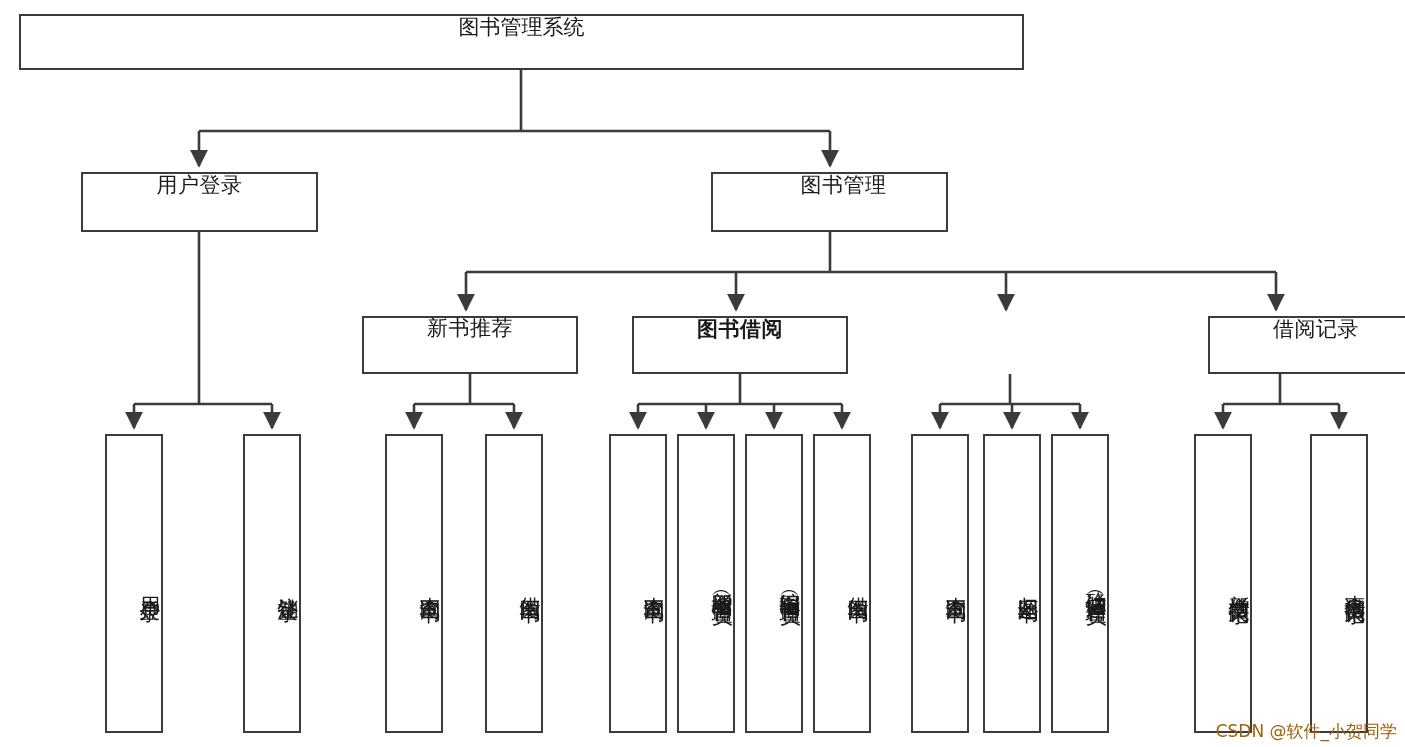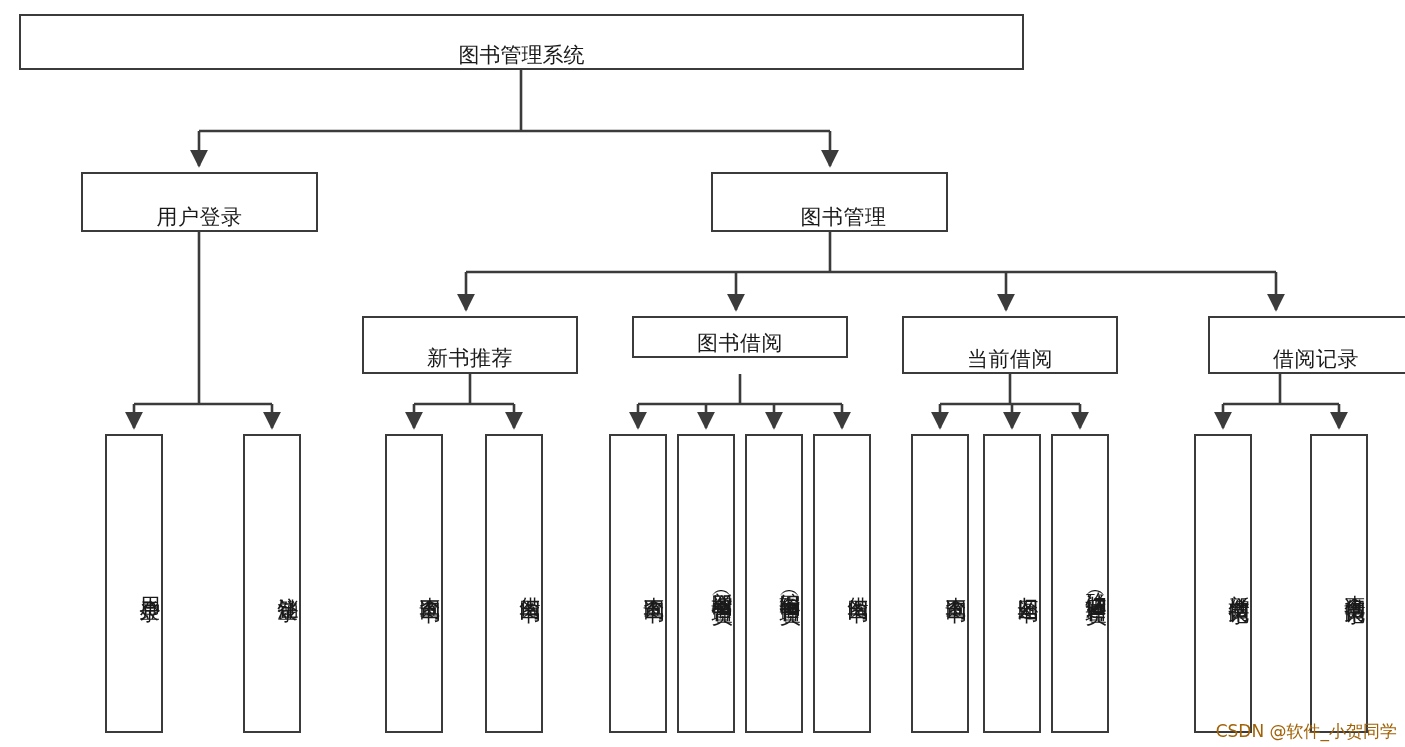--- a/index.html
+++ b/index.html
@@ -24,21 +24,21 @@
     left: 0; top: 0;
     width: 1405px;
     height: 747px;
   }
   .node {
     position: absolute;
     box-sizing: border-box;
     background: #ffffff;
     border: 2px solid #3b3b3b;
     display: flex;
-    align-items: flex-end;
+    align-items: flex-start;
     justify-content: center;
     color: #1a1a1a;
     line-height: 1.12;
     z-index: 2;
   }
   .node-h {
     font-size: 21px;
     letter-spacing: 0.5px;
   }
   .node-root {
@@ -131,25 +131,22 @@
   <div class="node node-h" style="left:81px; top:172px; width:237px; height:60px;">
     <span>用户登录</span>
   </div>
   <div class="node node-h" style="left:711px; top:172px; width:237px; height:60px;padding-left:28px;">
     <span>图书管理</span>
   </div>
 
   <div class="node node-h" style="left:362px; top:316px; width:216px; height:58px;font-family:Liberation Mono, monospace;">
     <span>新书推荐</span>
   </div>
-  <div class="node node-h" style="left:632px; top:316px; width:216px; height:42px;">
+  <div class="node node-h" style="left:632px; top:316px; width:216px; height:58px;font-weight:bold;">
     <span>图书借阅</span>
-  </div>
-  <div class="node node-h" style="left:902px; top:316px; width:216px; height:58px;">
-    <span>当前借阅</span>
   </div>
   <div class="node node-h" style="left:1172px; top:316px; width:216px; height:58px;margin-left:36px;">
     <span>借阅记录</span>
   </div>
 
   <div class="node node-v" style="left:105px; top:434px; width:58px; height:299px;">
     <span>用户登录</span>
   </div>
   <div class="node node-v" style="left:243px; top:434px; width:58px; height:299px;">
     <span>注销登录</span>

